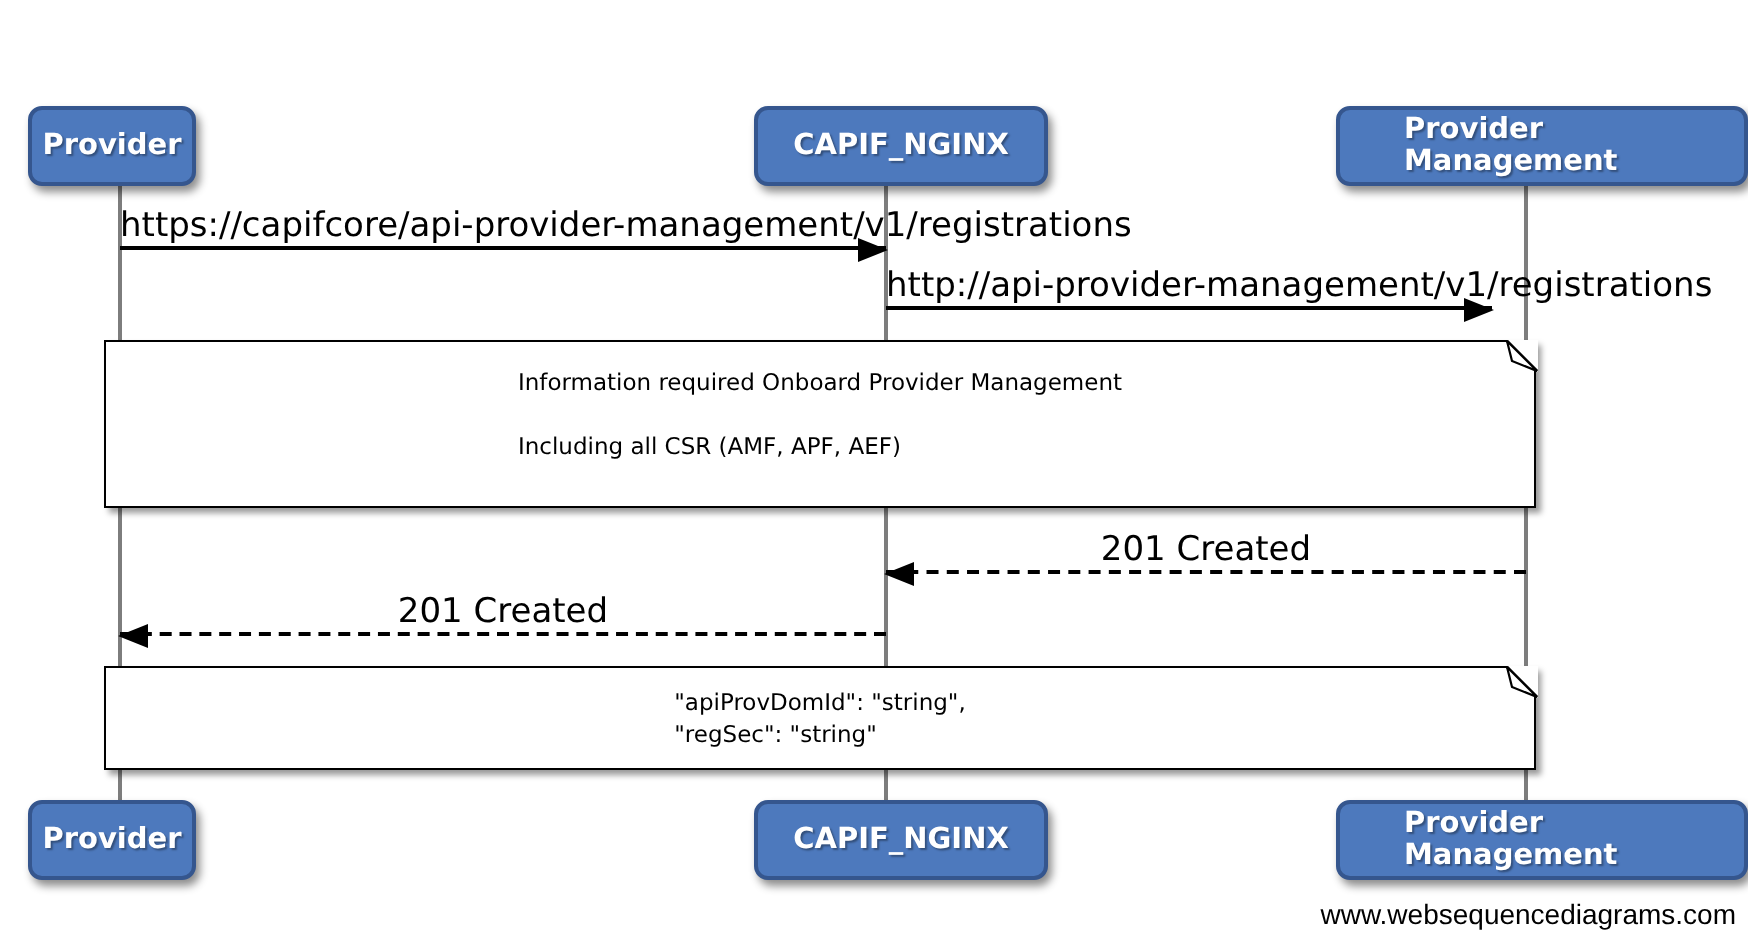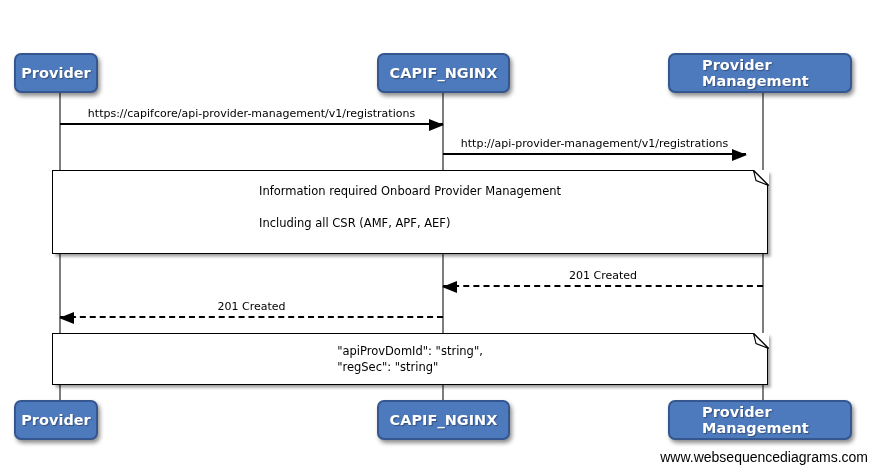--- a/index.html
+++ b/index.html
@@ -20,27 +20,27 @@
   .actor{
     position:absolute;box-sizing:border-box;height:40px;
     background:var(--actor-fill);border:2px solid var(--actor-border);
     border-radius:7px;color:var(--actor-text);font-weight:bold;font-size:14.5px;
     display:flex;align-items:center;justify-content:center;
     box-shadow:2px 3px 4px rgba(0,0,0,0.45);
     text-shadow:1px 1px 1px rgba(0,0,0,0.35);
   }
   .actor.top{top:53px;} .actor.bottom{top:400px;}
   .actor.a-provider{left:14px;width:84px;}
-  .actor.a-capif{left:377px;width:133px;}
-  .actor.a-pm{left:668px;width:184px;padding-left:32px;}
+  .actor.a-capif{left:377px;width:147px;}
+  .actor.a-pm{left:668px;width:206px;padding-left:32px;}
   .lifeline{
     position:absolute;top:93px;height:307px;width:2px;background:var(--lifeline);
   }
   .ll-provider{left:59px;} .ll-capif{left:442px;} .ll-pm{left:762px;}
-  .msg{position:absolute;font-size:11px;}
+  .msg{position:absolute;font-size:17px;}
   .msg .lbl{display:block;text-align:center;height:15px;line-height:15px;margin-bottom:2px;white-space:nowrap;}
   .msg .line{position:relative;height:0;border-top:2px solid var(--message-line);}
   .msg .line.dashed{border-top-style:dashed;}
   .head{position:absolute;width:0;height:0;border-style:solid;top:-6px;}
   .head.right{right:-1px;border-width:6.5px 0 6.5px 15px;border-color:transparent transparent transparent var(--message-line);}
   .head.left{left:-1px;border-width:6.5px 15px 6.5px 0;border-color:transparent var(--message-line) transparent transparent;}
   .m1{left:60px;top:106px;width:383px;}
   .m2{left:443px;top:136px;width:303px;}
   .m3{left:443px;top:268px;width:320px;}
   .m4{left:60px;top:299px;width:383px;}

